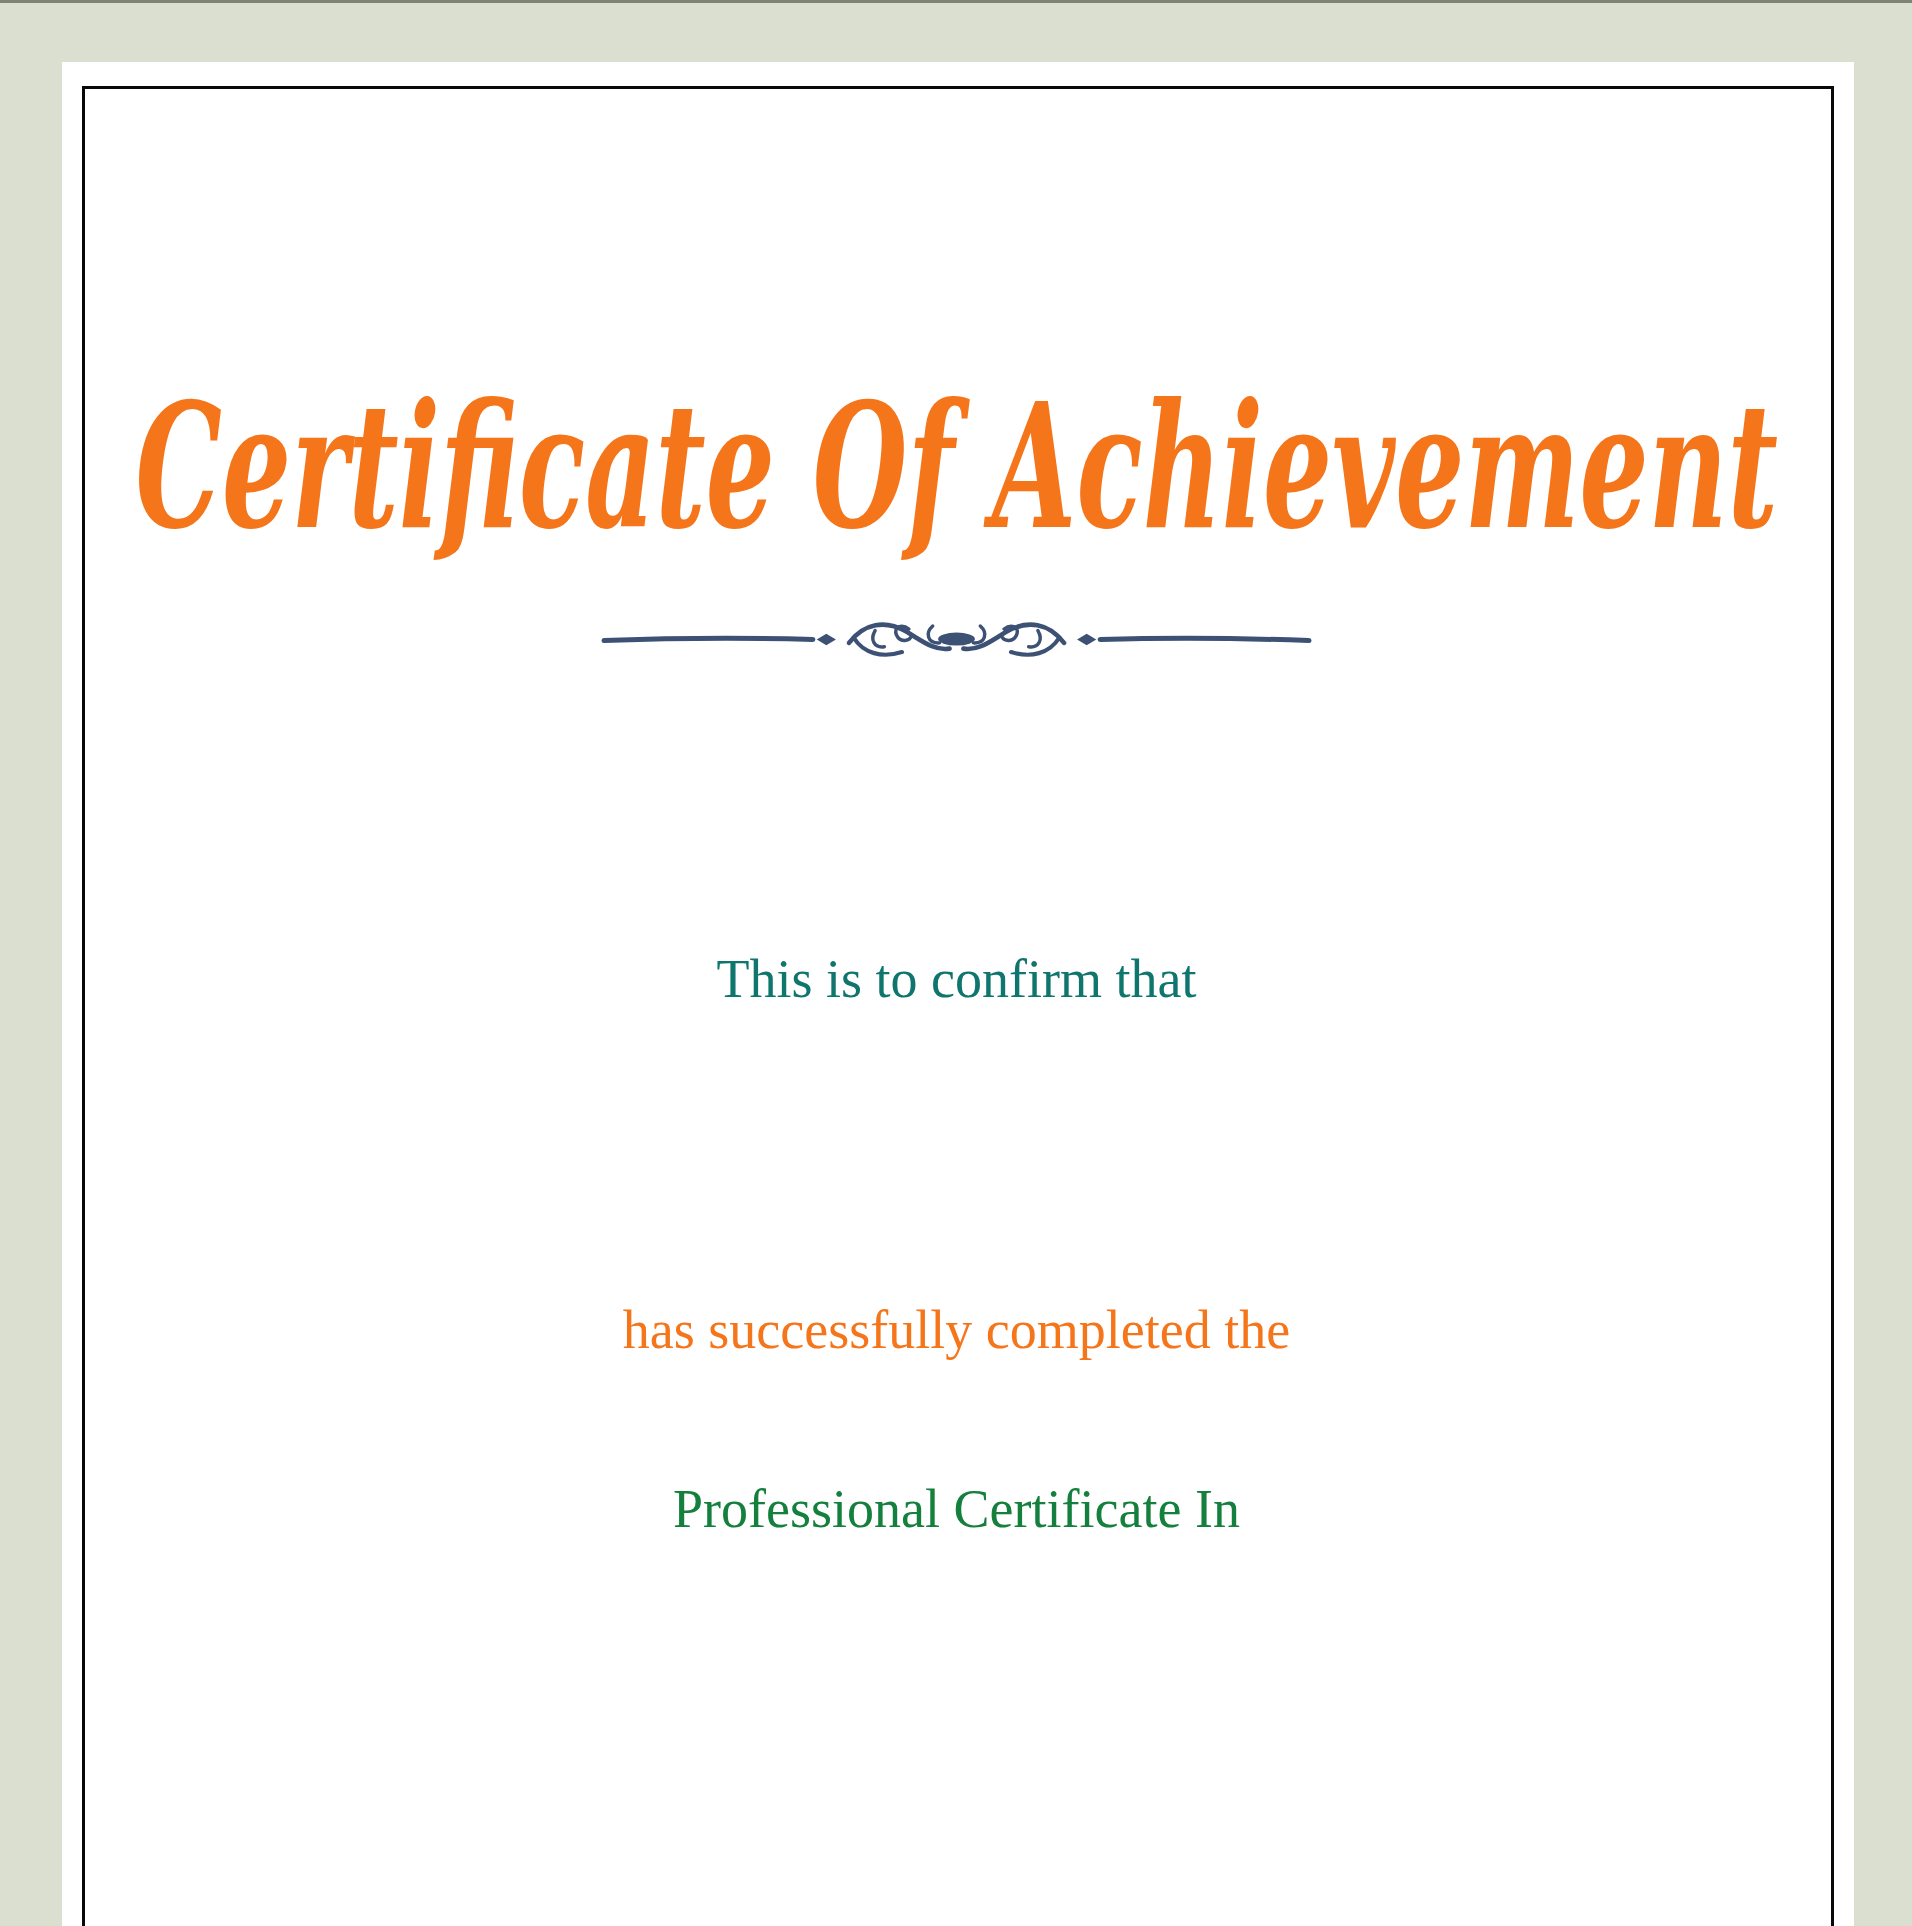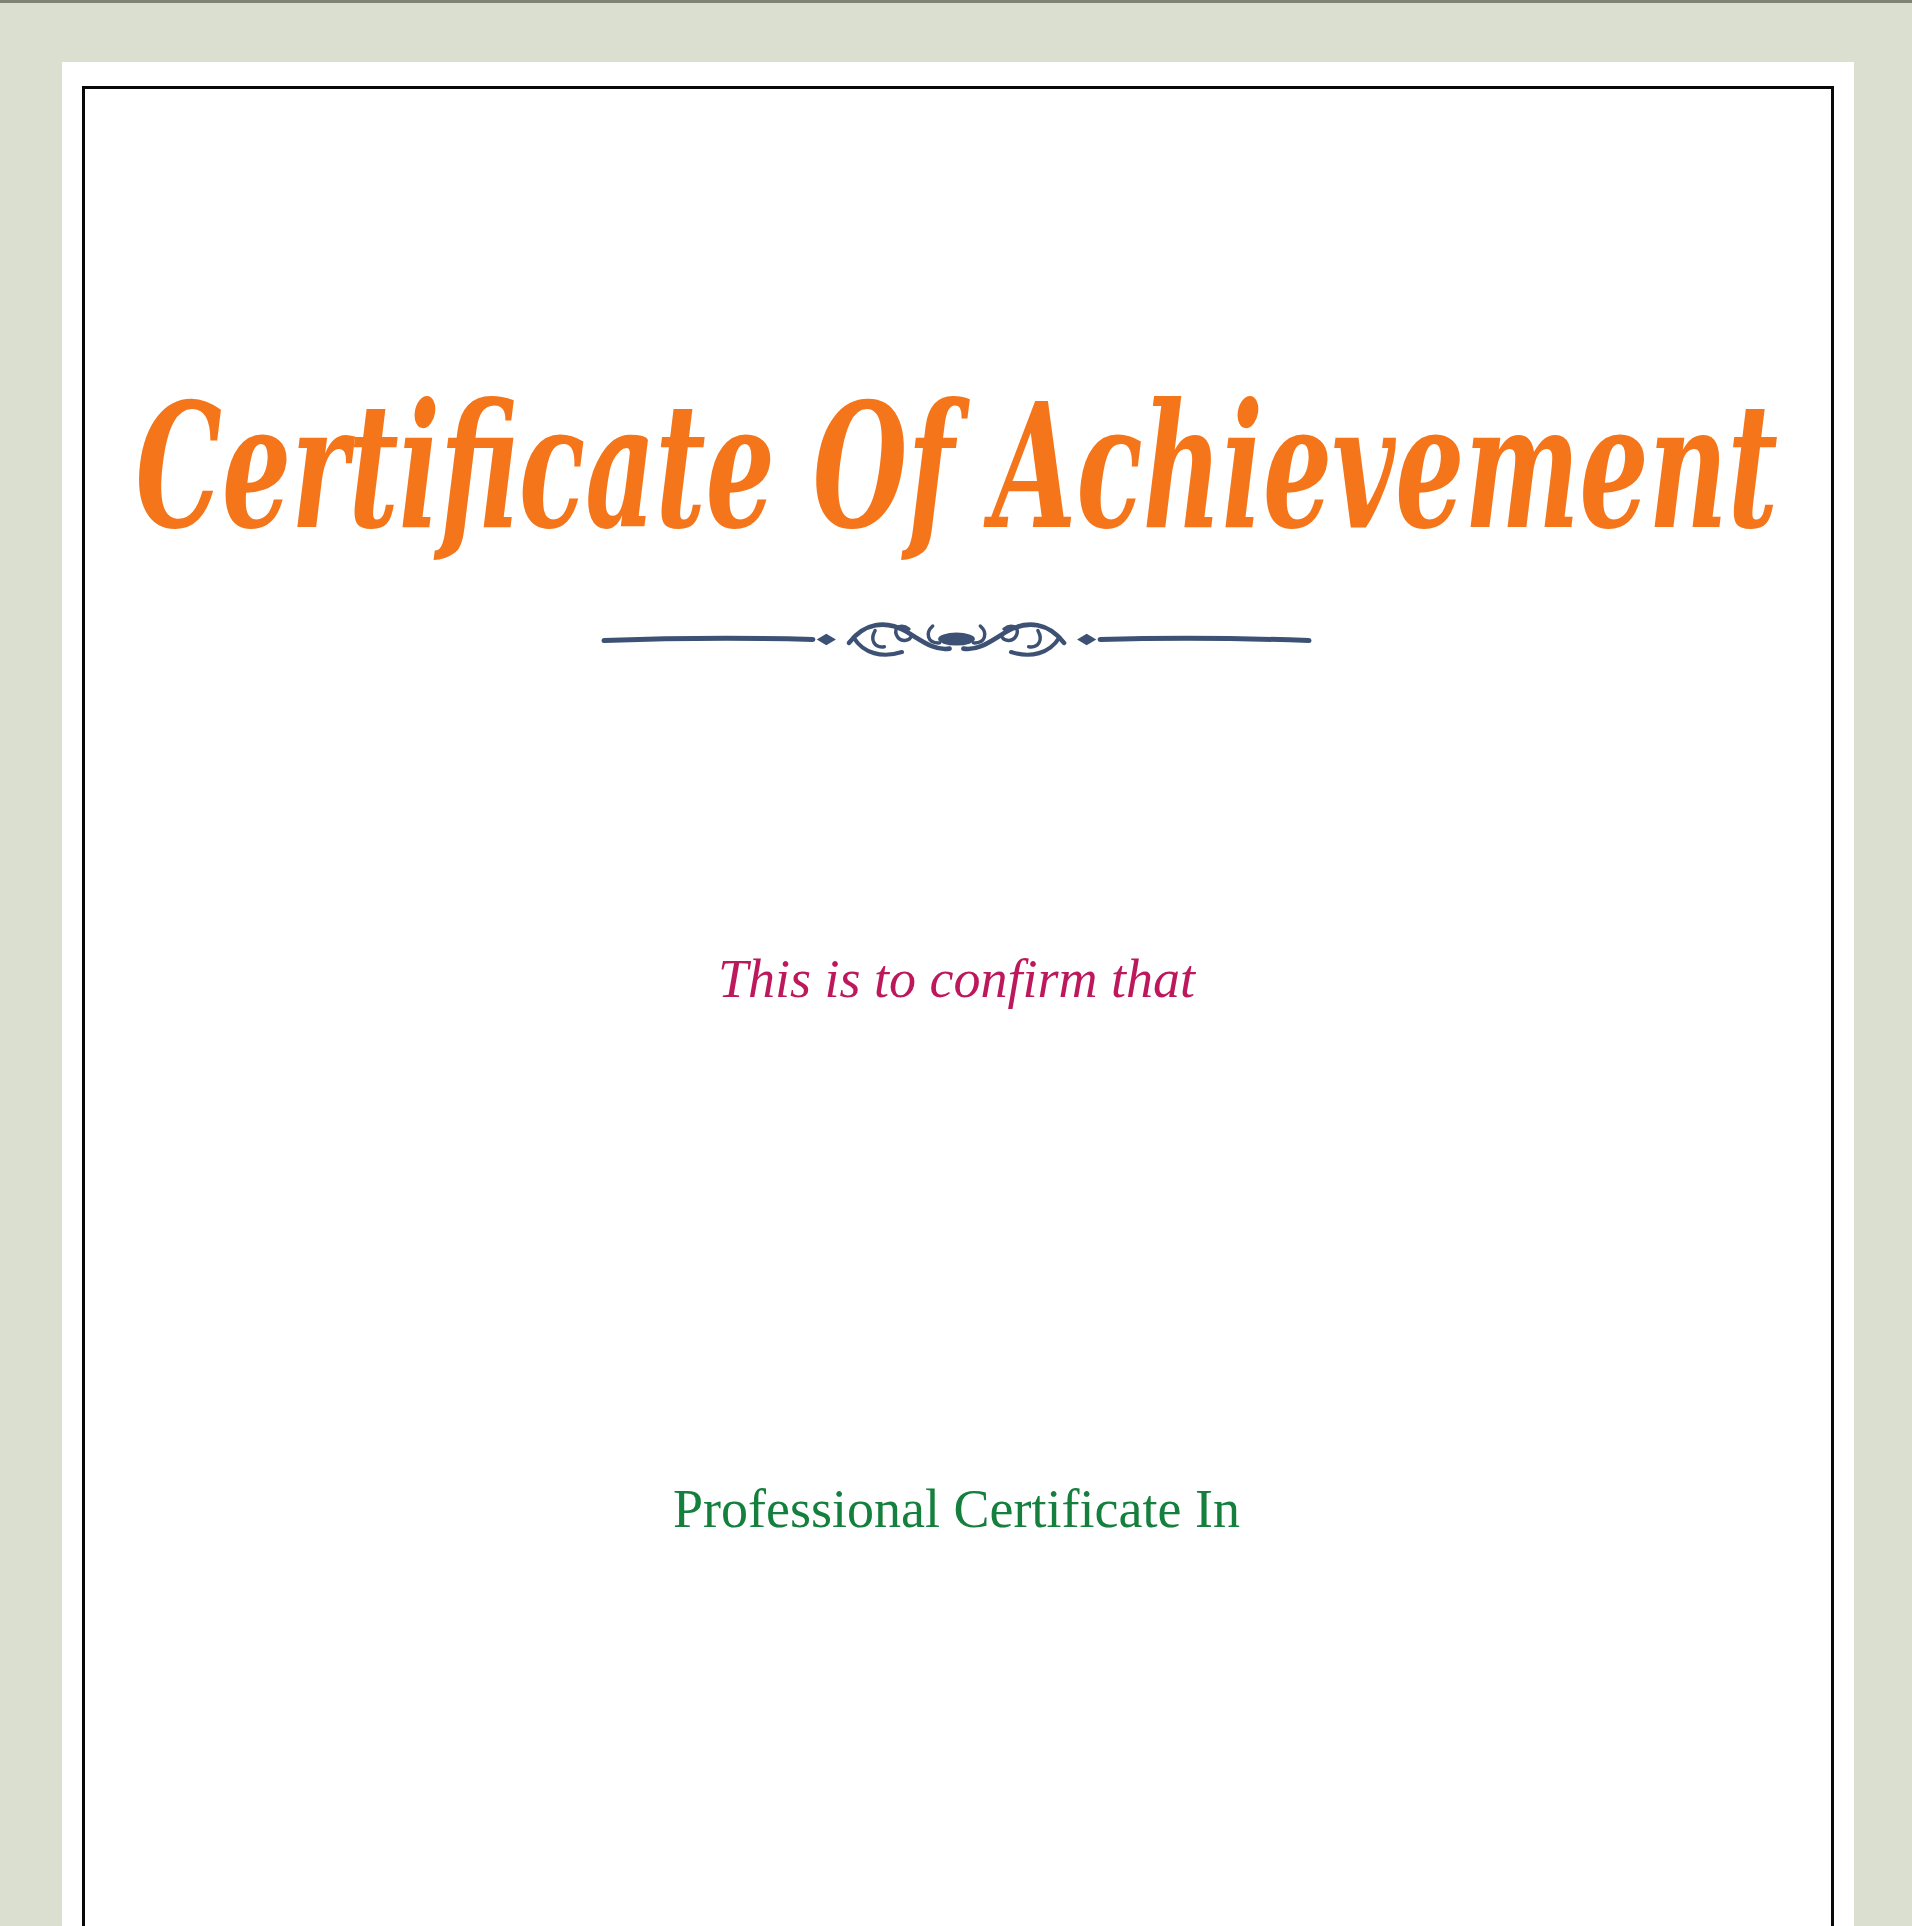--- a/index.html
+++ b/index.html
@@ -6,21 +6,21 @@
   .page{position:relative;width:1913px;height:2704px;background:#DBDFD0;overflow:hidden;
         font-family:"Liberation Serif", serif;}
   .top-edge{position:absolute;left:0;top:0;width:1913px;height:2.7px;background:#7E8472;}
   .mat{position:absolute;left:62px;top:62px;width:1792px;height:2583px;background:#FFFFFF;}
   .frame{position:absolute;left:82px;top:86px;width:1752px;height:2534px;
          border:3.5px solid #080808;background:#FFFFFF;box-sizing:border-box;}
   .center-line{position:absolute;left:0;width:1913px;text-align:center;white-space:nowrap;}
   .title-svg{position:absolute;left:0;top:327px;width:1913px;height:300px;}
   .title-text{font-family:"DejaVu Serif", serif;font-style:italic;font-weight:bold;}
   .flourish-svg{position:absolute;left:598px;top:616px;width:717px;height:48px;}
-  .line-confirm{top:948px;font-size:54px;color:#be185d;font-style:italic;}
+  .line-confirm{top:948px;font-size:54px;color:#0f766e;}
   .line-completed{top:1299px;font-size:54px;color:#F5751A;}
   .line-course{top:1478px;font-size:54px;color:#15803d;}
 </style>
 </head>
 <body>
 
 <div class="page">
   <div class="top-edge"></div>
   <div class="mat"></div>
   <div class="frame"></div>
@@ -37,16 +37,17 @@
       <path d="M662,56 C688,98 736,110 788,94" stroke-width="11"></path>
       <path d="M718,38 C704,62 716,84 742,80" stroke-width="9"></path>
       <path d="M806,34 C788,20 764,28 774,50 C782,67 804,68 812,54" stroke-width="9"></path>
       <path d="M868,26 C848,44 854,72 886,70" stroke-width="9"></path>
     </g>
     <use href="#fl-half" transform="translate(1860,0) scale(-1,1)"></use>
     <ellipse cx="930" cy="60" rx="48" ry="17" fill="#3D5175"></ellipse>
   </svg>
 
   <div class="center-line line-confirm">This is to confirm that</div>
+  <div class="center-line line-completed">has successfully completed the</div>
   <div class="center-line line-course">Professional Certificate In</div>
 
 </div>
 
 
 </body></html>

